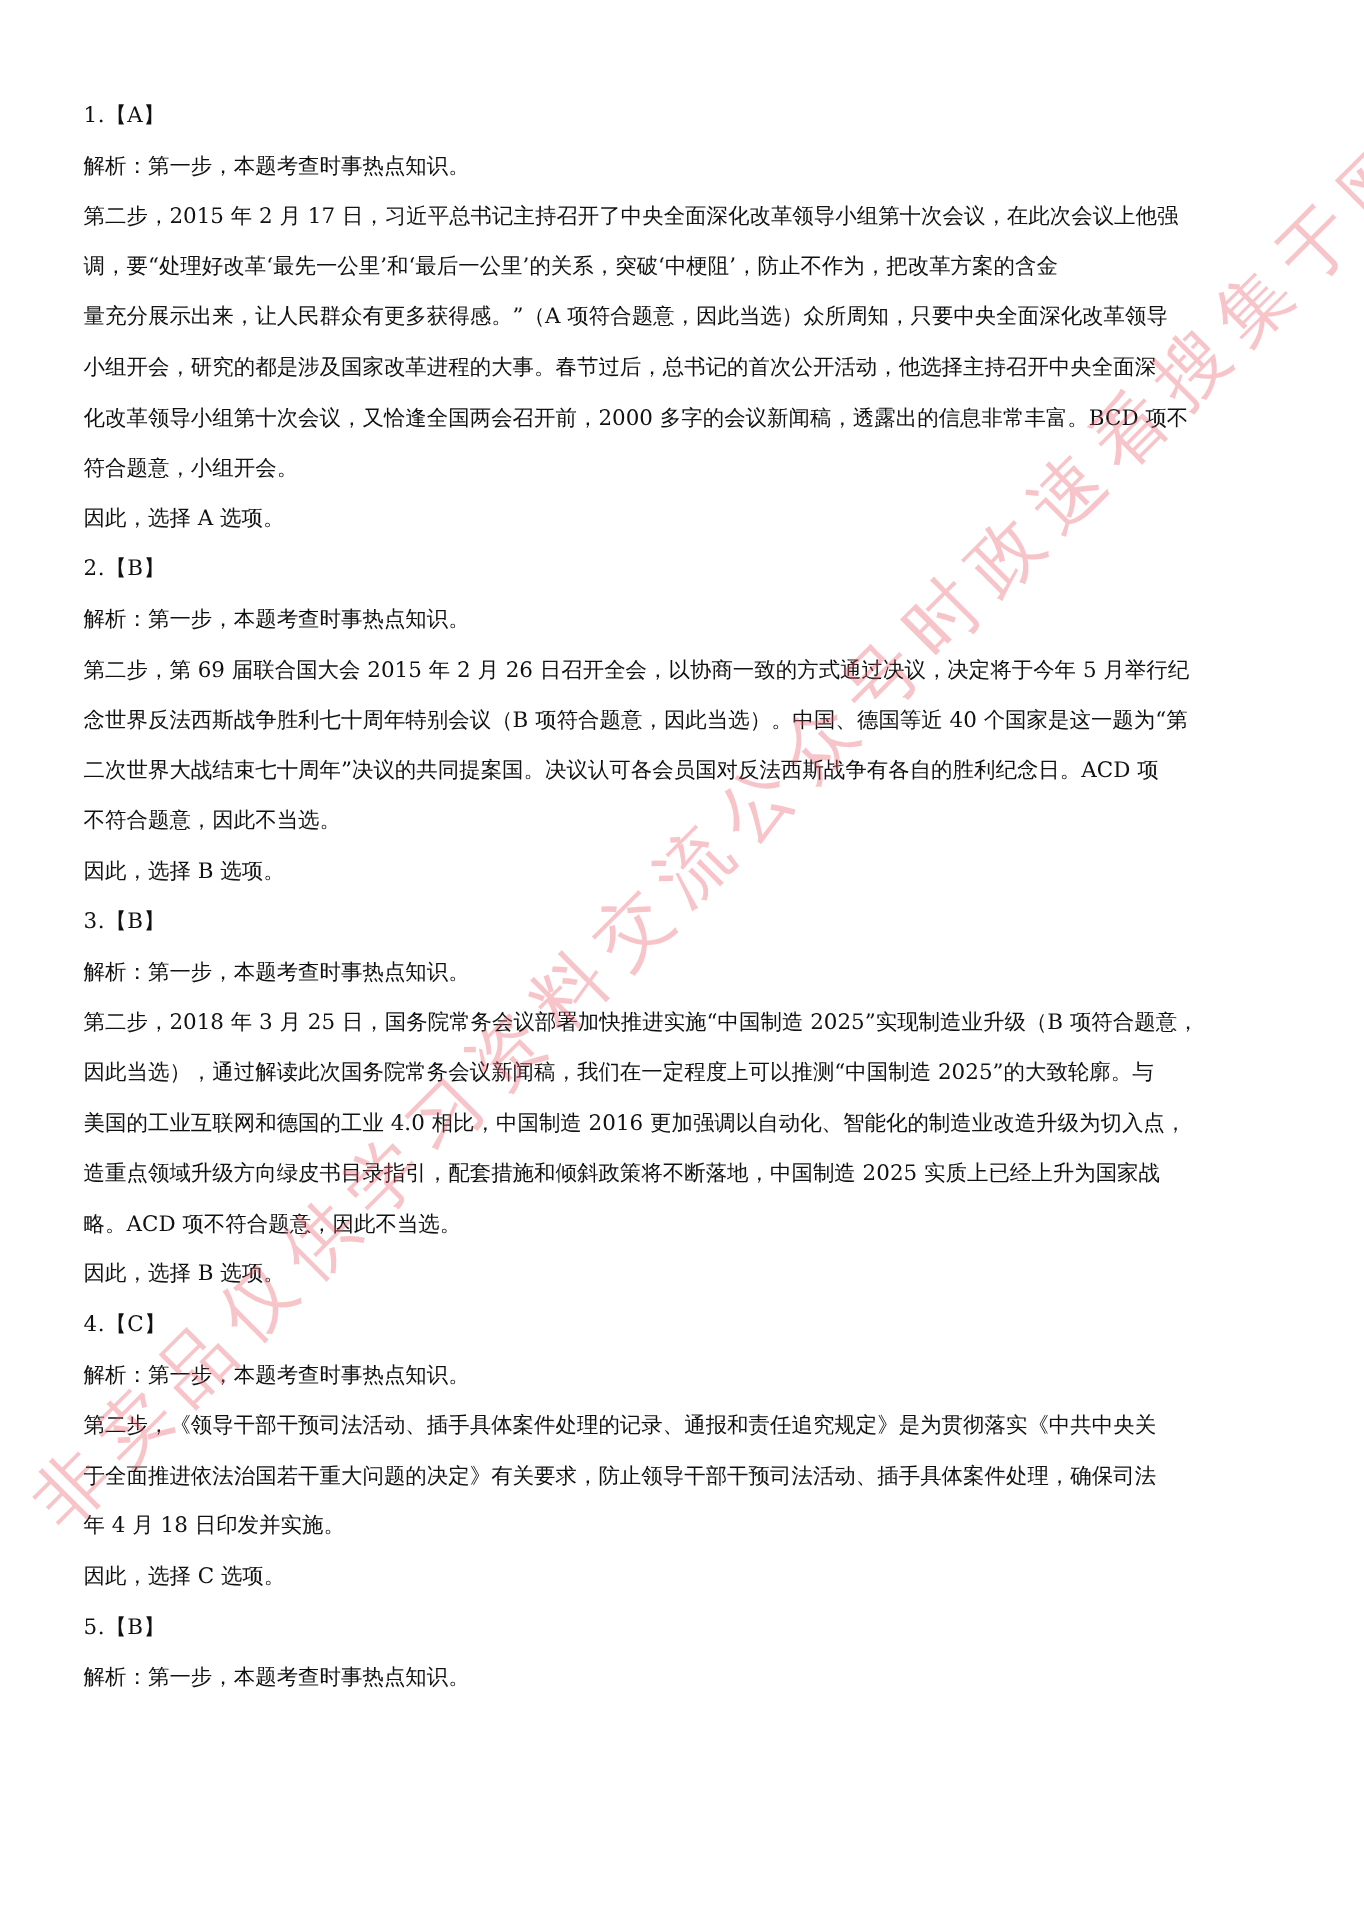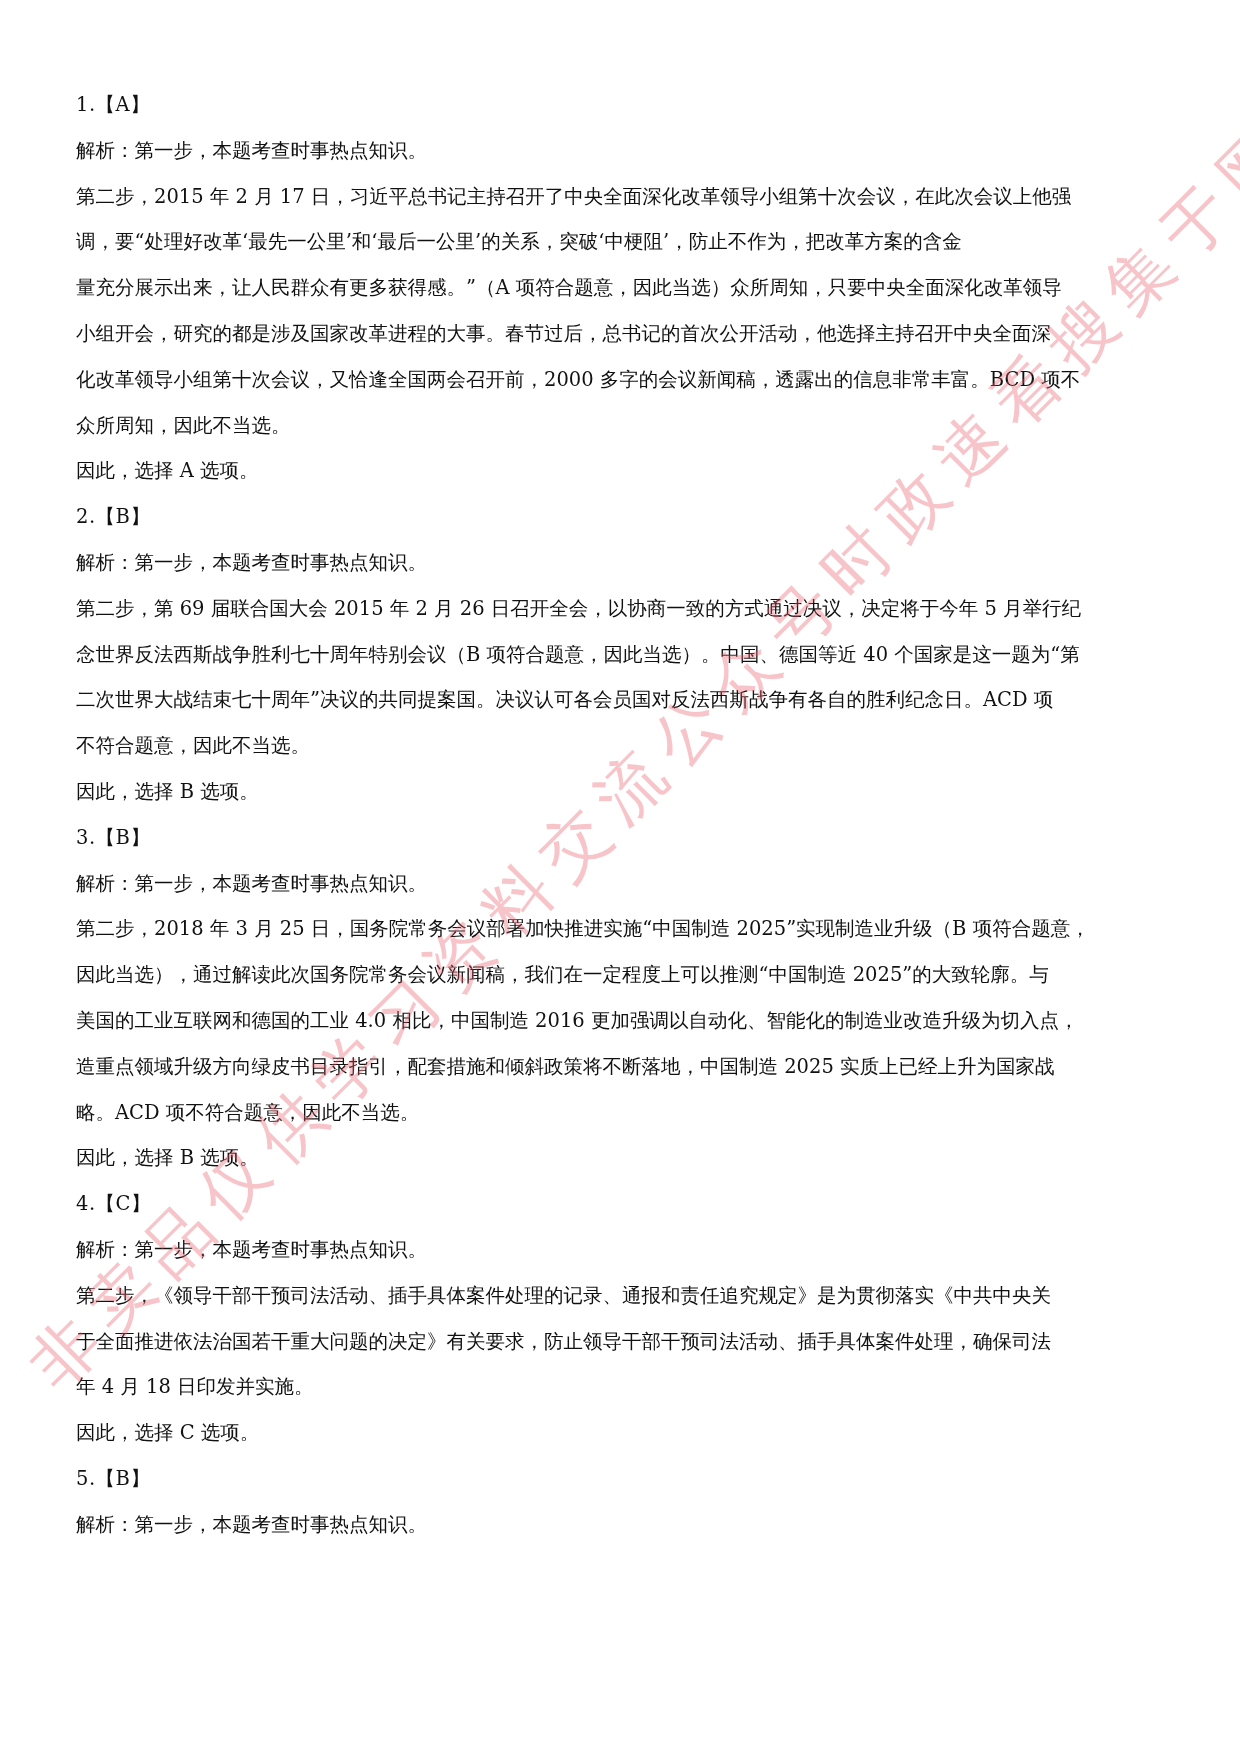--- a/index.html
+++ b/index.html
@@ -33,21 +33,21 @@
   <div class="content">
 
     <section>
       <p class="q-head"><span>1.</span><span>【A】</span></p>
       <p>解析：第一步，本题考查时事热点知识。</p>
       <p>第二步，2015 年 2 月 17 日，习近平总书记主持召开了中央全面深化改革领导小组第十次会议，在此次会议上他强</p>
       <p>调，要“处理好改革‘最先一公里’和‘最后一公里’的关系，突破‘中梗阻’，防止不作为，把改革方案的含金</p>
       <p>量充分展示出来，让人民群众有更多获得感。”（A 项符合题意，因此当选）众所周知，只要中央全面深化改革领导</p>
       <p>小组开会，研究的都是涉及国家改革进程的大事。春节过后，总书记的首次公开活动，他选择主持召开中央全面深</p>
       <p>化改革领导小组第十次会议，又恰逢全国两会召开前，2000 多字的会议新闻稿，透露出的信息非常丰富。BCD 项不</p>
-      <p>众所周知，因此不当选。</p>
+      <p>符合题意，小组开会。</p>
       <p>因此，选择 A 选项。</p>
     </section>
 
     <section>
       <p class="q-head"><span>2.</span><span>【B】</span></p>
       <p>解析：第一步，本题考查时事热点知识。</p>
       <p>第二步，第 69 届联合国大会 2015 年 2 月 26 日召开全会，以协商一致的方式通过决议，决定将于今年 5 月举行纪</p>
       <p>念世界反法西斯战争胜利七十周年特别会议（B 项符合题意，因此当选）。中国、德国等近 40 个国家是这一题为“第</p>
       <p>二次世界大战结束七十周年”决议的共同提案国。决议认可各会员国对反法西斯战争有各自的胜利纪念日。ACD 项</p>
       <p>不符合题意，因此不当选。</p>

